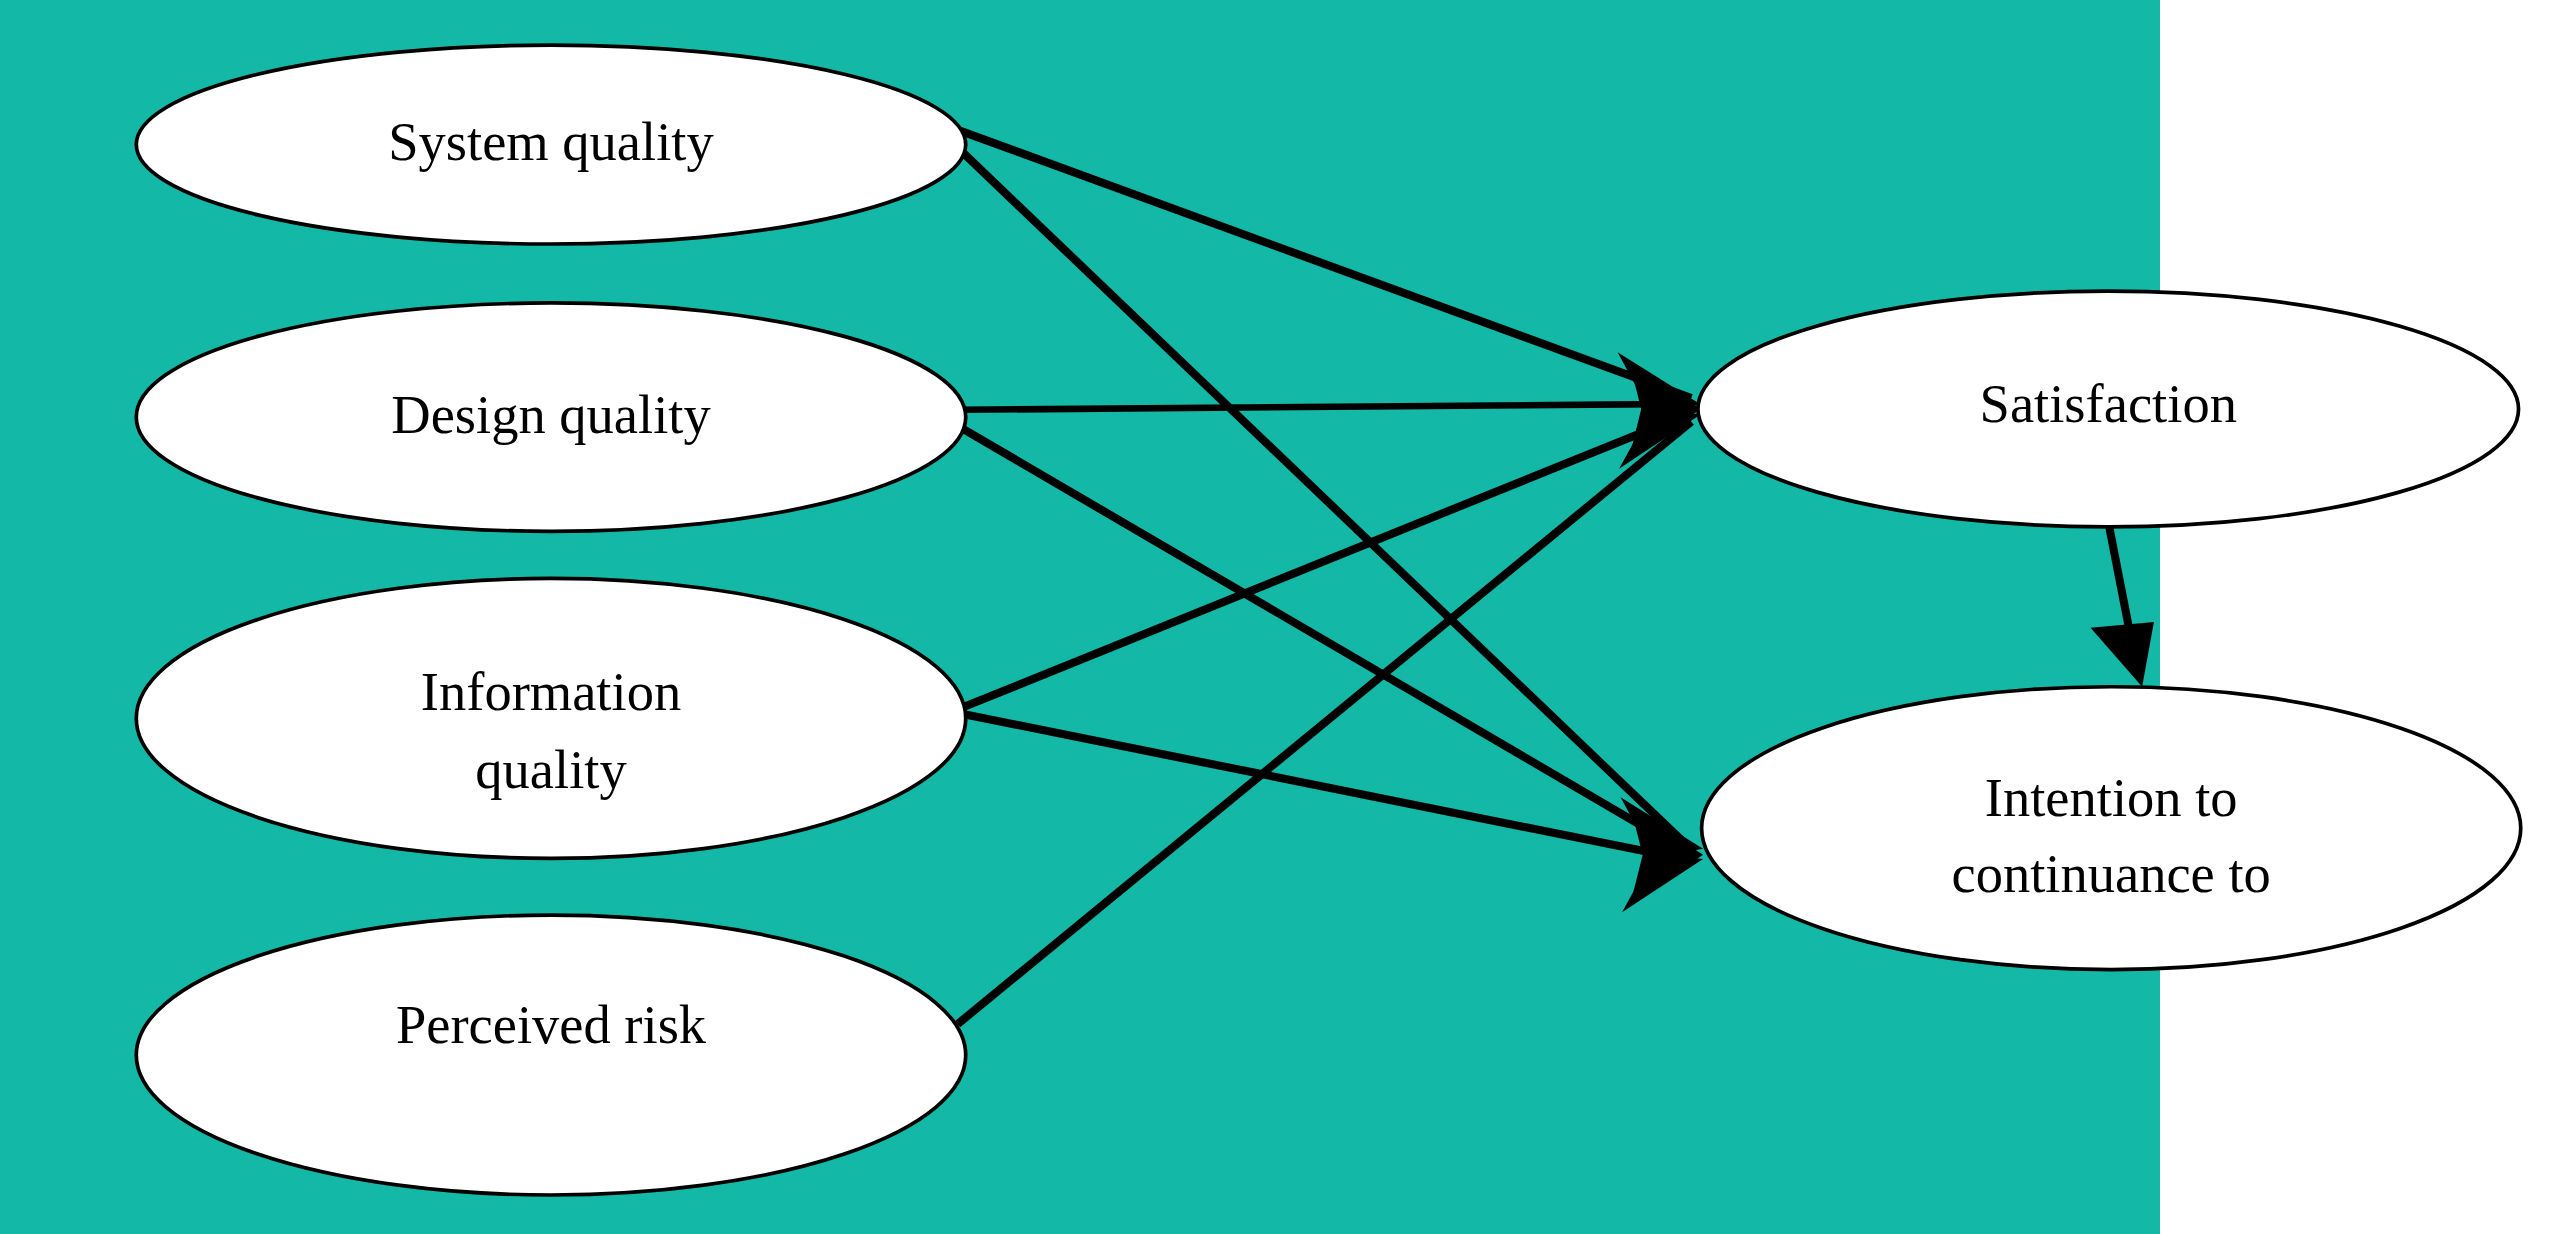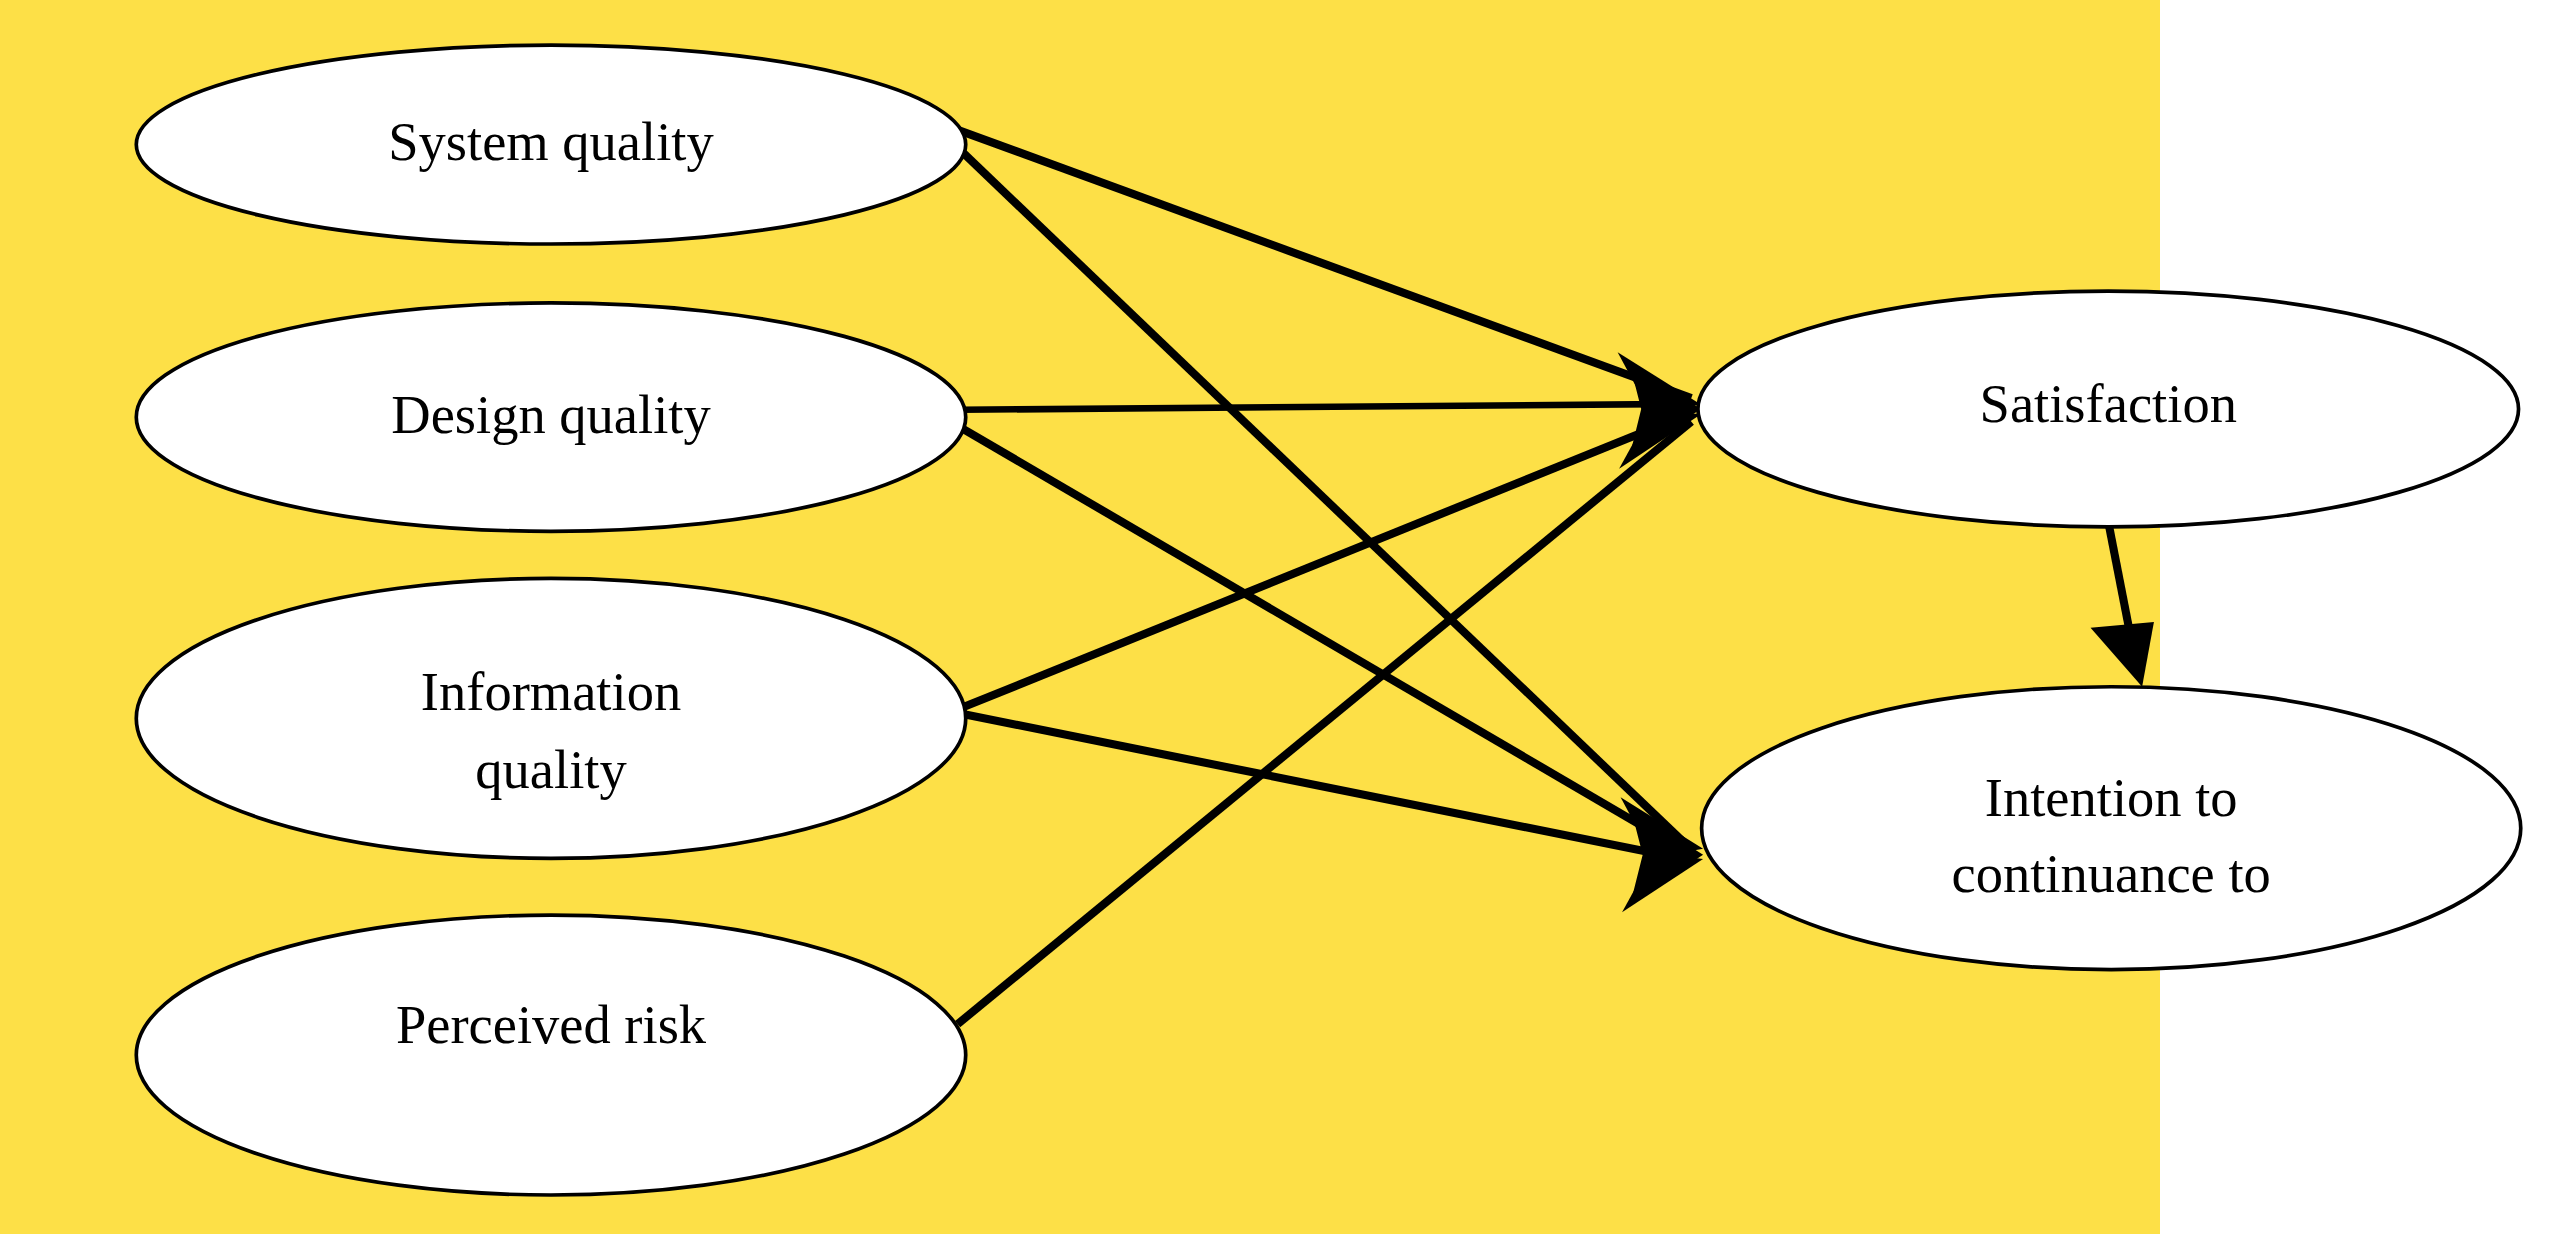--- a/index.html
+++ b/index.html
@@ -11,21 +11,21 @@
   body {
     width: 2576px;
     height: 1235px;
     font-family: "Liberation Serif", "DejaVu Serif", serif;
     overflow: hidden;
   }
   #diagram-root {
     position: relative;
     width: 2160px;
     height: 1235px;
-    background: #fde047;
+    background: #14b8a6;
   }
   #model-svg {
     position: absolute;
     top: 0;
     left: 0;
     width: 2576px;
     height: 1235px;
     display: block;
   }
   .node-ellipse {

